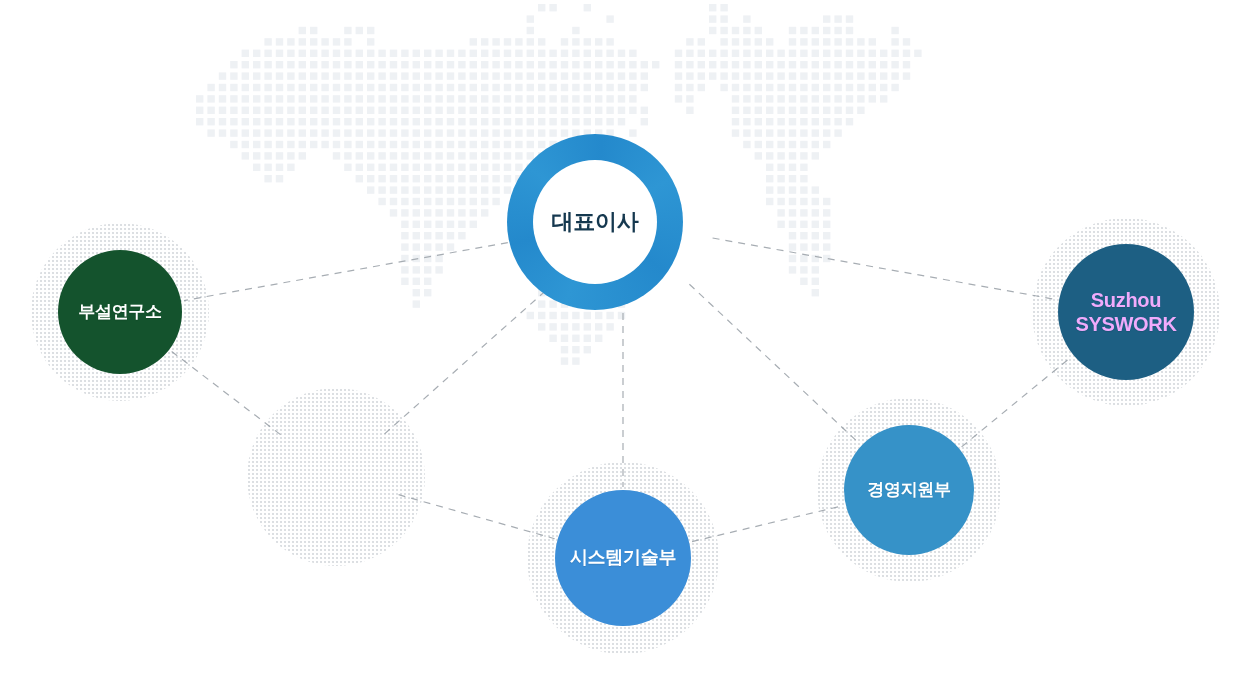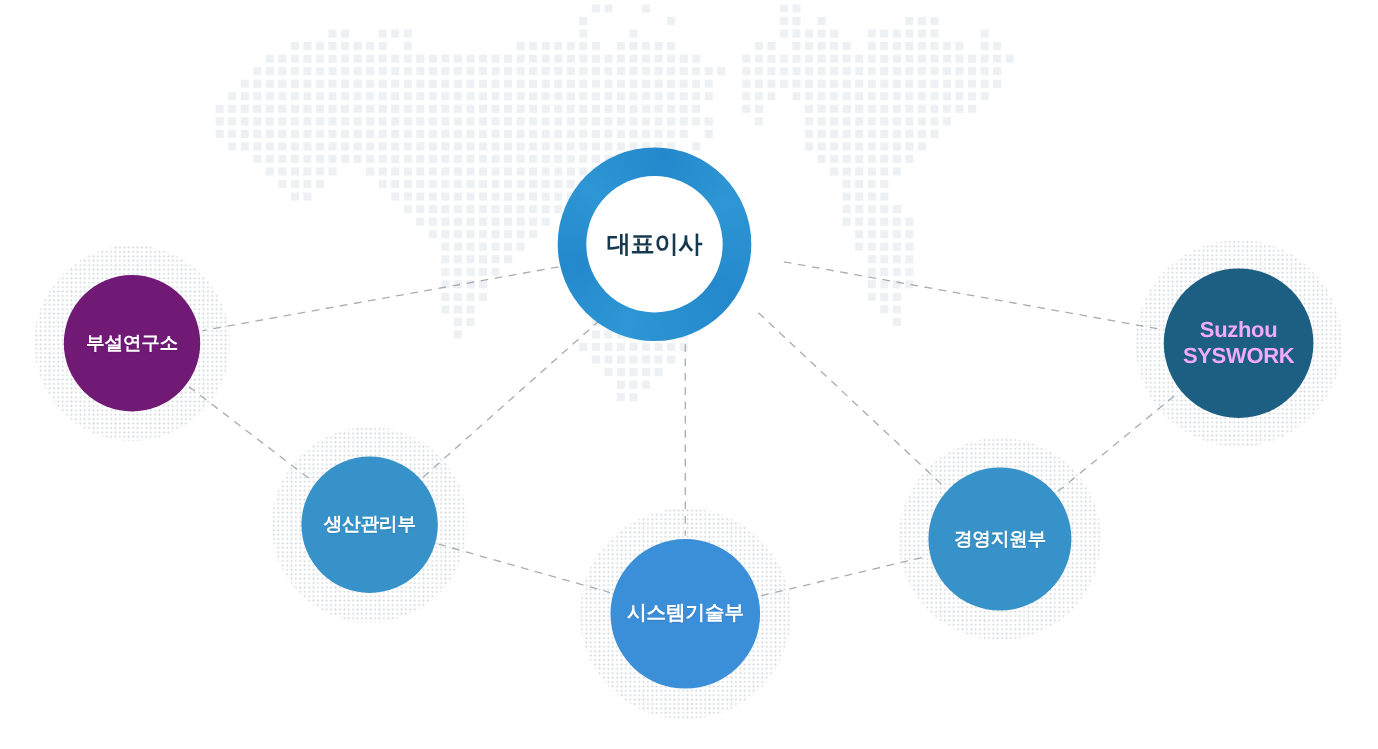--- a/index.html
+++ b/index.html
@@ -885,27 +885,24 @@
     </svg>
 
   <div id="halo-layer">
       <div class="halo" style="left: 31px; top: 223px; width: 178px; height: 178px;"></div>
       <div class="halo" style="left: 1032px; top: 218px; width: 188px; height: 188px;"></div>
       <div class="halo" style="left: 247px; top: 388px; width: 178px; height: 178px;"></div>
       <div class="halo" style="left: 527px; top: 462px; width: 192px; height: 192px;"></div>
       <div class="halo" style="left: 817px; top: 398px; width: 184px; height: 184px;"></div>
     </div>
 
-  <div class="node" id="node-rnd-center" style="left: 58px; top: 250px; width: 124px; height: 124px; background: #701a75;">
+  <div class="node" id="node-rnd-center" style="left: 58px; top: 250px; width: 124px; height: 124px; background: #14532d;">
     <span class="node-label" style="font-size: 17px; color: rgb(255, 255, 255);">부설연구소</span>
   </div>
 
-  <div class="node" id="node-production-management" style="left: 274px; top: 415px; width: 124px; height: 124px; background: rgb(54, 146, 200);">
-    <span class="node-label" style="font-size: 17px; color: rgb(255, 255, 255);">생산관리부</span>
-  </div>
 
   <div class="node" id="node-management-support" style="left: 844px; top: 425px; width: 130px; height: 130px; background: rgb(54, 146, 200);">
     <span class="node-label" style="font-size: 17px; color: rgb(255, 255, 255);">경영지원부</span>
   </div>
 
   <div class="node" id="node-system-technology" style="left: 555px; top: 490px; width: 136px; height: 136px; background: rgb(59, 142, 216);">
     <span class="node-label" style="font-size: 18px; color: rgb(255, 255, 255);">시스템기술부</span>
   </div>
 
   <div class="node" id="node-suzhou-syswork" style="left: 1058px; top: 244px; width: 136px; height: 136px; background: rgb(29, 95, 131);">

